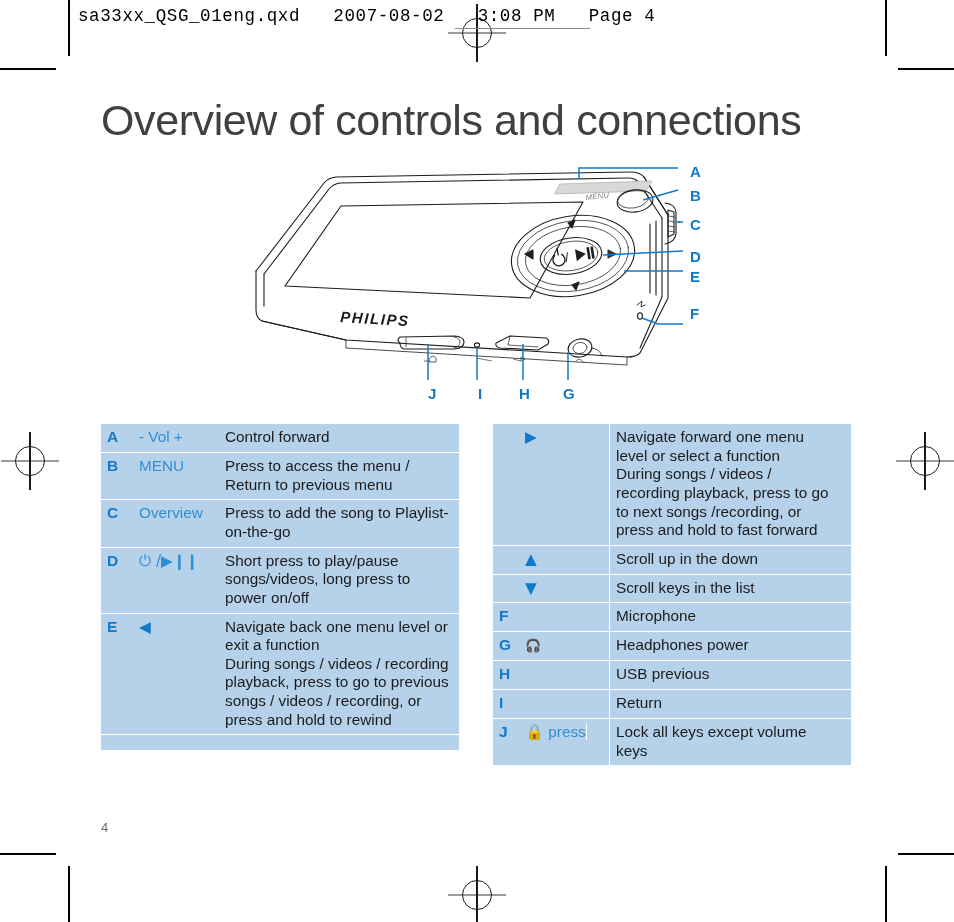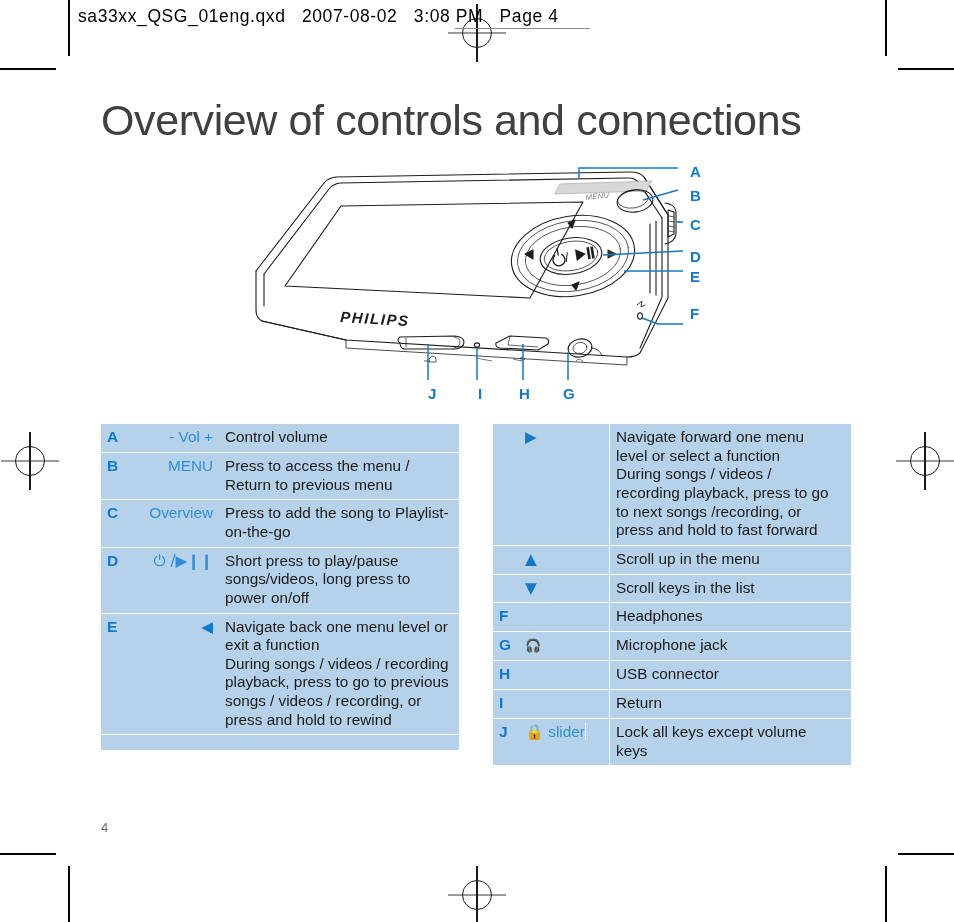--- a/index.html
+++ b/index.html
@@ -31,21 +31,21 @@
   }
   .reg-mark .hline {
     position: absolute; left: 0; top: 28.4px;
     width: 58px; height: 1.4px; background: #9a9a9a;
   }
 
   
   .slug {
     position: absolute;
     left: 78px; top: 6px;
-    font-family: Liberation Sans, sans-serif;
+    font-family: Liberation Mono, monospace;
     font-size: 17.5px;
     letter-spacing: 0.6px;
     color: #000;
     white-space: pre;
   }
   .slug-underline {
     position: absolute;
     left: 455px; top: 28px;
     width: 135px; height: 1.4px;
     background: #8a8a8a;
@@ -96,21 +96,21 @@
     white-space: nowrap;
   }
   .tbl .c-desc {
     color: #1b1b1b;
   }
 
   #table-left  { left: 101px; top: 424px; width: 358px; }
   #table-right { left: 493px; top: 424px; width: 358px; }
 
   #table-left  .c-key  { width: 20px; }
-  #table-left  .c-ctrl { width: 74px; text-align: right; }
+  #table-left  .c-ctrl { width: 74px; }
   #table-right .c-key  { width: 14px; }
   #table-right .c-ctrl { width: 78px; border-right: 1.6px solid #ffffff; }
   #table-right .c-key  { border-right: none; }
 
   .glyph { font-family: "DejaVu Sans", sans-serif; }
   .arrow-blue { color: #1179c8; font-family: "DejaVu Sans", sans-serif; }
   .lock-blue  { color: #1179c8; font-family: "DejaVu Sans", sans-serif; font-weight: bold; }
   .pad-cell { height: 6px; }
 
   
@@ -274,21 +274,21 @@
   <div style="position:absolute;left:478px;top:385px;font-size:15px;font-weight:bold;color:#1179c8;">I</div>
   <div style="position:absolute;left:519px;top:385px;font-size:15px;font-weight:bold;color:#1179c8;">H</div>
   <div style="position:absolute;left:563px;top:385px;font-size:15px;font-weight:bold;color:#1179c8;">G</div>
 </div>
 
 <table class="tbl" id="table-left">
   <tbody>
     <tr>
       <td class="c-key">A</td>
       <td class="c-ctrl">- Vol +</td>
-      <td class="c-desc">Control volume</td>
+      <td class="c-desc">Control forward</td>
     </tr>
     <tr>
       <td class="c-key">B</td>
       <td class="c-ctrl">MENU</td>
       <td class="c-desc">Press to access the menu /<br>Return to previous menu</td>
     </tr>
     <tr>
       <td class="c-key">C</td>
       <td class="c-ctrl">Overview</td>
       <td class="c-desc">Press to add the song to Playlist-<br>on-the-go</td>
@@ -322,55 +322,55 @@
       <td class="c-ctrl">
         <span class="arrow-blue">▶</span>
       </td>
       <td class="c-desc">Navigate forward one menu<br>level or select a function<br>During songs / videos /<br>recording playback, press to go<br>to next songs /recording, or<br>press and hold to fast forward</td>
     </tr>
     <tr>
       <td class="c-key"></td>
       <td class="c-ctrl">
         <span class="arrow-blue">▲</span>
       </td>
-      <td class="c-desc">Scroll up in the menu</td>
+      <td class="c-desc">Scroll up in the down</td>
     </tr>
     <tr>
       <td class="c-key"></td>
       <td class="c-ctrl">
         <span class="arrow-blue">▼</span>
       </td>
       <td class="c-desc">Scroll keys in the list</td>
     </tr>
     <tr>
       <td class="c-key">F</td>
       <td class="c-ctrl"></td>
-      <td class="c-desc">Headphones</td>
+      <td class="c-desc">Microphone</td>
     </tr>
     <tr>
       <td class="c-key">G</td>
       <td class="c-ctrl">
         <span class="arrow-blue" style="font-size:13px;">🎧</span>
       </td>
-      <td class="c-desc">Microphone jack</td>
+      <td class="c-desc">Headphones power</td>
     </tr>
     <tr>
       <td class="c-key">H</td>
       <td class="c-ctrl"></td>
-      <td class="c-desc">USB connector</td>
+      <td class="c-desc">USB previous</td>
     </tr>
     <tr>
       <td class="c-key">I</td>
       <td class="c-ctrl"></td>
       <td class="c-desc">Return</td>
     </tr>
     <tr>
       <td class="c-key">J</td>
       <td class="c-ctrl">
         <span class="lock-blue">🔒</span>
-        <span class="c-ctrl">slider</span>
+        <span class="c-ctrl">press</span>
       </td>
       <td class="c-desc">Lock all keys except volume<br>keys</td>
     </tr>
   </tbody>
 </table>
 
 <div class="page-num">4</div>
 
 </body></html>

